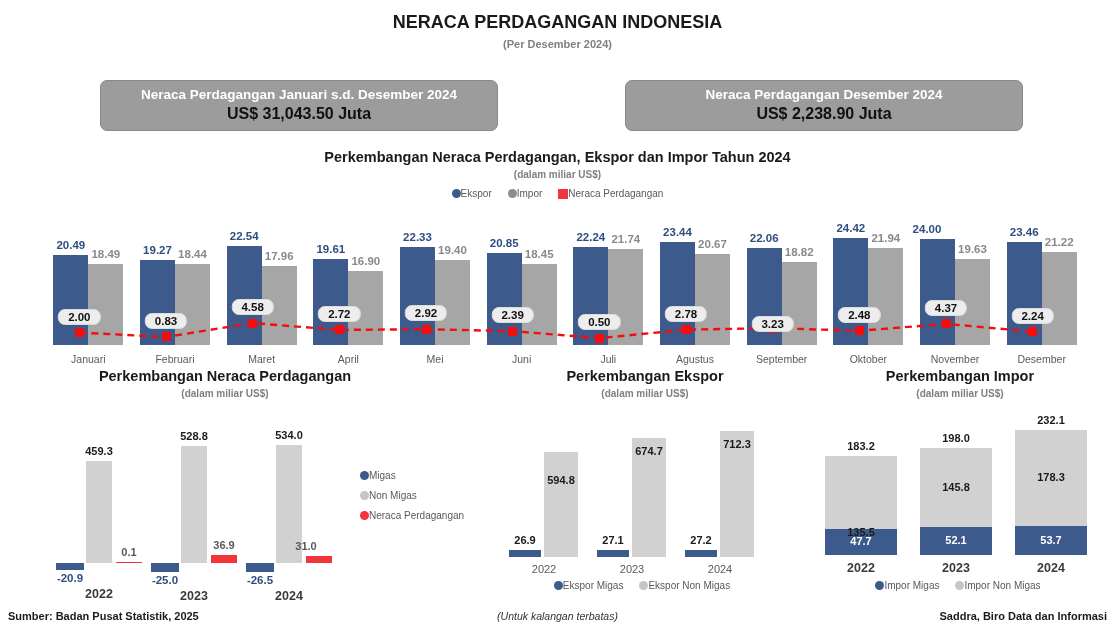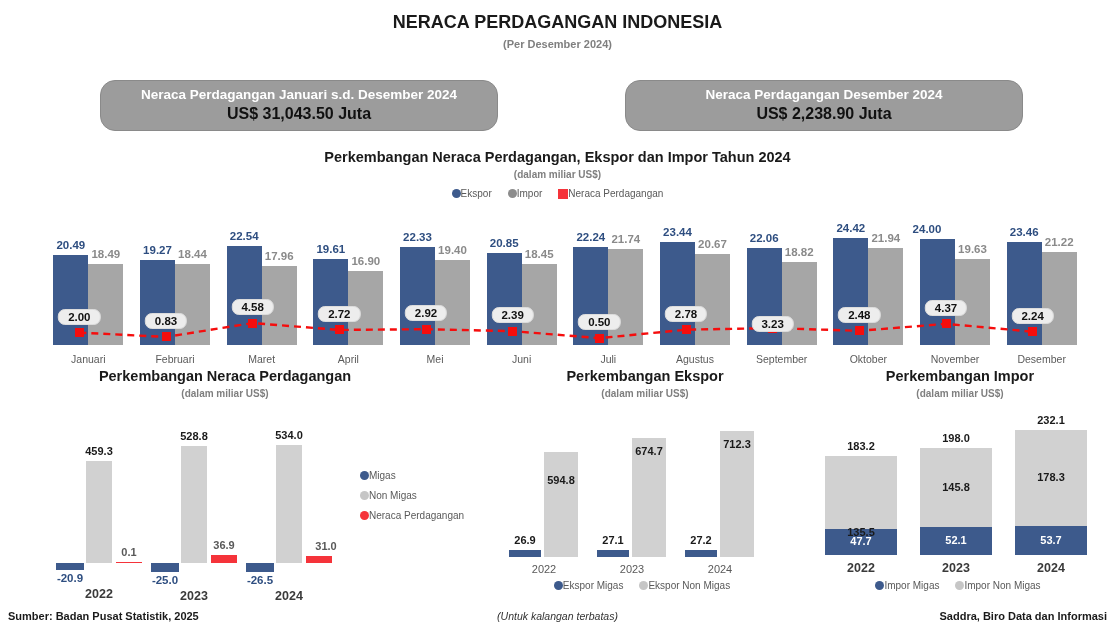--- a/index.html
+++ b/index.html
@@ -8,21 +8,21 @@
   #page { position:relative; width:1115px; height:632px; background:#ffffff; overflow:hidden; }
 
   .abs { position:absolute; }
   .ctr { text-align:center; }
 
   
   #main-title { top:12px; left:0; width:100%; font-size:18px; font-weight:bold; color:#1a1a1a; }
   #main-subtitle { top:38px; left:0; width:100%; font-size:11px; font-weight:bold; color:#7f7f7f; }
 
   
-  .sumbox { top:80px; height:51px; background:#9c9c9c; border:1px solid #8a8a8a; border-radius:15px;
+  .sumbox { top:80px; height:51px; background:#9c9c9c; border:1px solid #8a8a8a; border-radius:7px;
             display:flex; flex-direction:column; align-items:center; justify-content:center; }
   #box-ytd { left:100px; width:398px; }
   #box-month { left:625px; width:398px; }
   .sumbox .lbl { color:#ffffff; font-weight:bold; font-size:13.5px; line-height:1.35; }
   .sumbox .val { color:#111111; font-weight:bold; font-size:16px; line-height:1.3; }
 
   
   .sec-title { font-size:14.5px; font-weight:bold; color:#1a1a1a; }
   .sec-sub { font-size:10px; font-weight:bold; color:#7f7f7f; }
 
@@ -197,21 +197,21 @@
       <div class="bar" style="left: 133px; top: 8.1352px; width: 26px; height: 116.865px; background: rgb(209, 209, 209);"></div>
       <div class="num blk-num" style="left: 146px; top: -7.8648px;">528.8</div>
       <div class="bar" style="left: 163px; top: 116.845px; width: 26px; height: 8.1549px; background: rgb(245, 51, 58);"></div>
       <div class="num dgray-num" style="left: 176px; top: 100.845px;">36.9</div>
       <div class="year" style="left: 146px; top: 150.75px;">2023</div>
       <div class="bar" style="left: 198px; top: 125px; width: 28px; height: 9.275px; background: rgb(61, 90, 140);"></div>
       <div class="num blue-num" style="left: 212px; top: 136.275px;">-26.5</div>
       <div class="bar" style="left: 228px; top: 6.986px; width: 26px; height: 118.014px; background: rgb(209, 209, 209);"></div>
       <div class="num blk-num" style="left: 241px; top: -9.014px;">534.0</div>
       <div class="bar" style="left: 258px; top: 118.149px; width: 26px; height: 6.851px; background: rgb(245, 51, 58);"></div>
-      <div class="num dgray-num" style="left: 278px; top: 102.149px;">31.0</div>
+      <div class="num dgray-num" style="left: 258px; top: 102.149px;">31.0</div>
       <div class="year" style="left: 241px; top: 151.275px;">2024</div>
     </div>
   <div class="abs legend-v" style="left:360px;top:470px">
     <span class="li">
       <span class="dot c-blue"></span>
       <span>Migas</span>
     </span>
     <span class="li">
       <span class="dot c-lgray"></span>
       <span>Non Migas</span>

